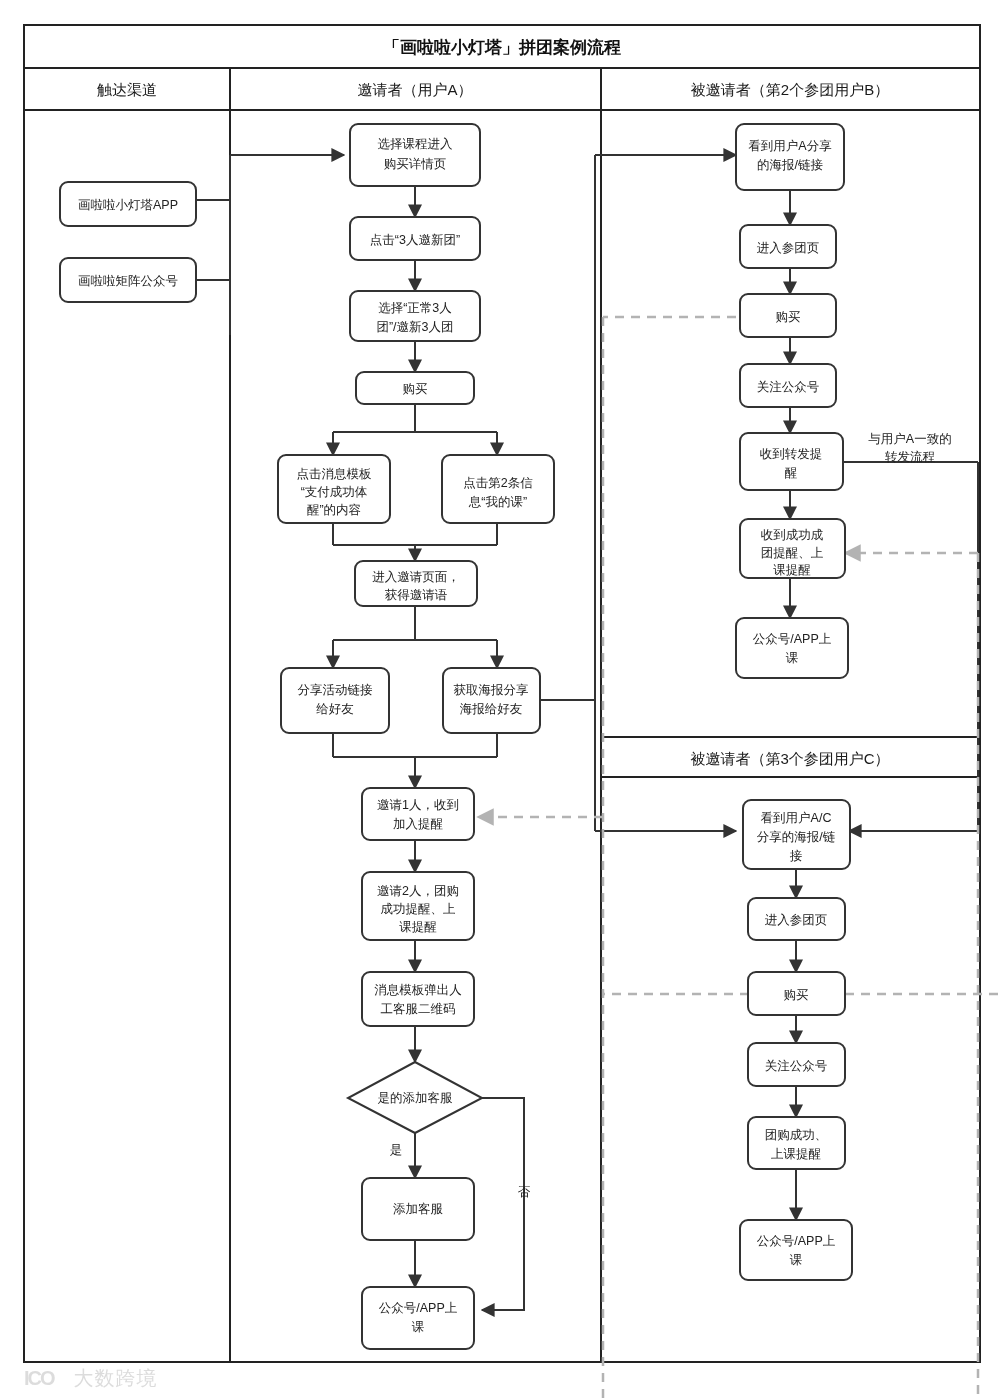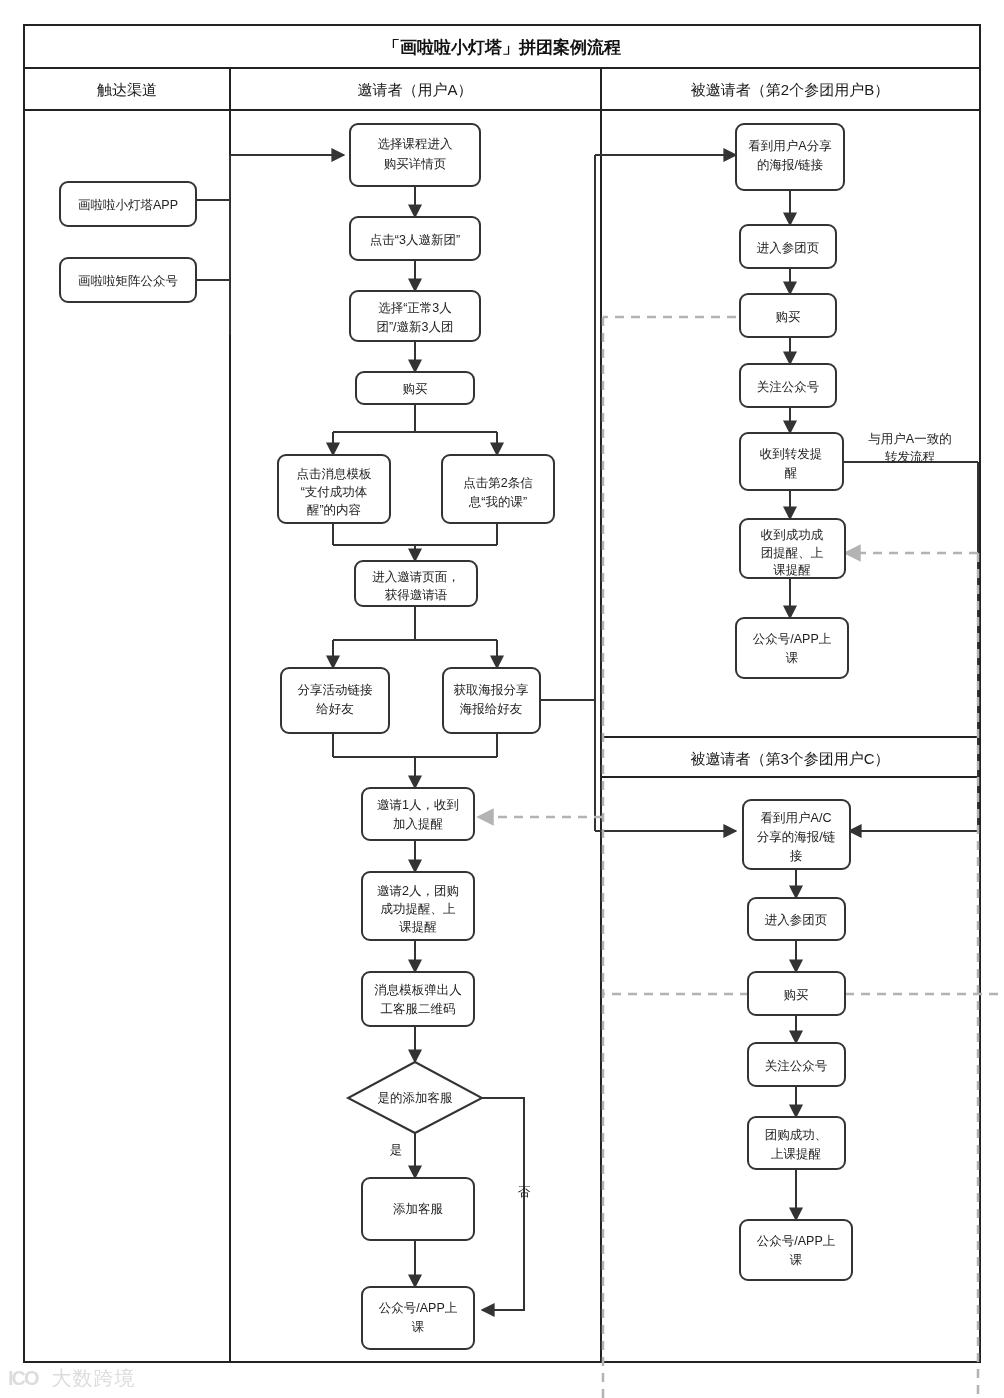--- a/index.html
+++ b/index.html
@@ -4,21 +4,21 @@
 <style>
   html,body{margin:0;padding:0;background:#ffffff;}
   body{width:1004px;height:1398px;font-family:"Liberation Sans","DejaVu Sans",sans-serif;}
   #stage{position:relative;width:1004px;height:1398px;overflow:hidden;background:#fff;}
   svg#canvas{position:absolute;left:0;top:0;width:1004px;height:1398px;}
   .lane-title{font-size:15px;fill:#1a1a1a;}
   .chart-title{font-size:17px;font-weight:bold;fill:#111;}
   .node-text{font-size:12.5px;fill:#222;}
   .edge-label{font-size:12.5px;fill:#222;}
   .note-text{font-size:12.5px;fill:#222;}
-  .wm{position:absolute;left:8px;bottom:6px;display:flex;align-items:center;gap:14px;opacity:.30;}
+  .wm{position:absolute;left:24px;bottom:6px;display:flex;align-items:center;gap:20px;opacity:.30;}
   .wm-logo{font-size:20px;color:#8d8d8d;font-weight:bold;letter-spacing:-2px;}
   .wm-txt{font-size:20px;color:#8d8d8d;font-weight:normal;letter-spacing:1px;}
 </style>
 </head>
 <body>
 
 <div id="stage">
 
   <svg id="canvas" viewBox="0 0 1004 1398" xmlns="http://www.w3.org/2000/svg">
     <defs>

